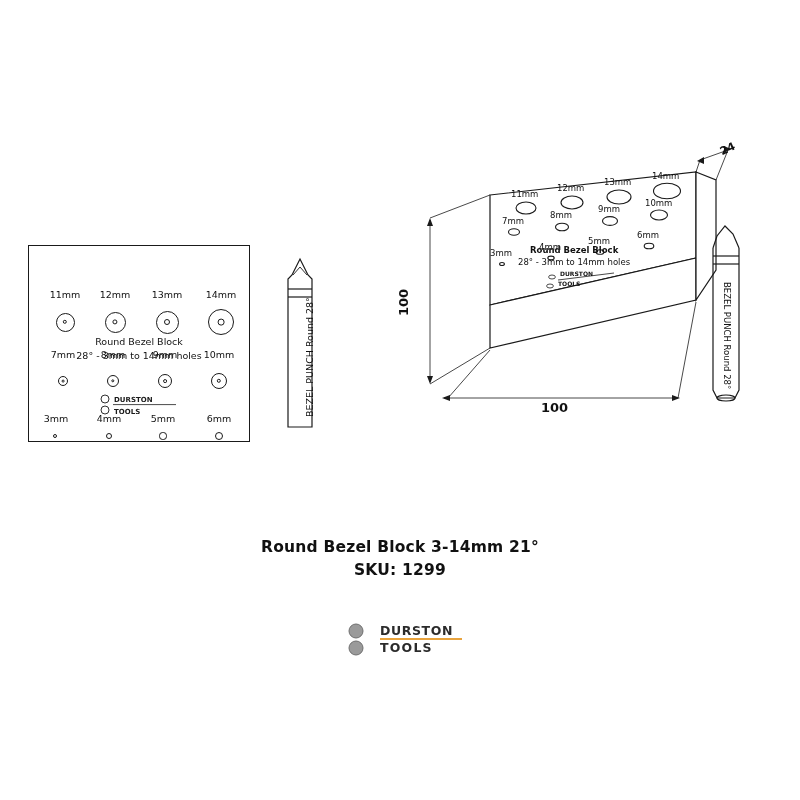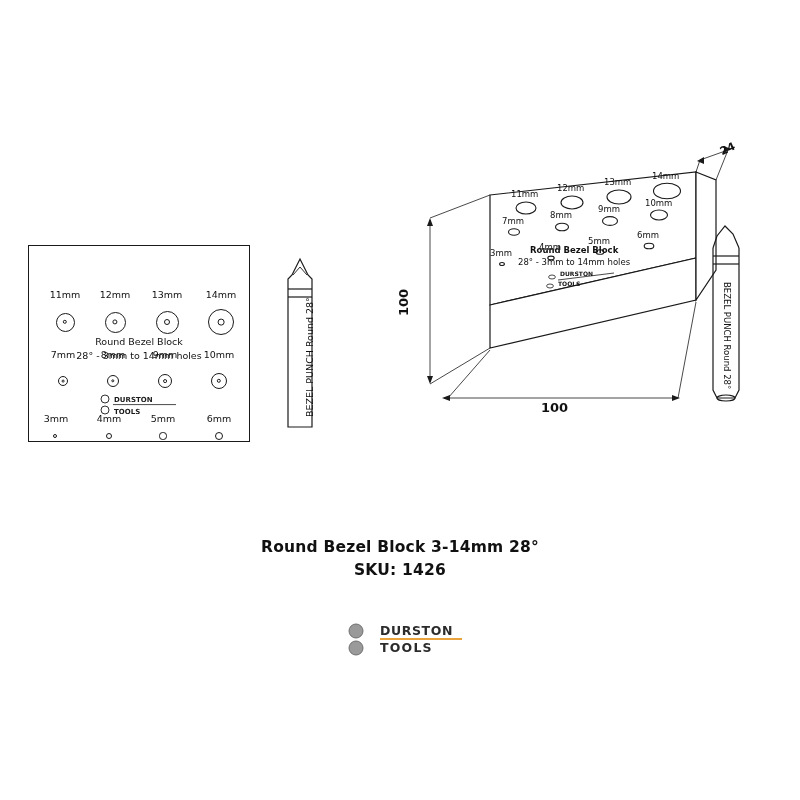--- a/index.html
+++ b/index.html
@@ -350,22 +350,22 @@
         <polyline points="8,26 12,14 20,4 28,12 34,26"></polyline>
         <line x1="8" y1="34" x2="34" y2="34"></line>
         <line x1="8" y1="42" x2="34" y2="42"></line>
         <ellipse cx="21" cy="176" rx="9" ry="3"></ellipse>
       </g>
     </svg>
     <div class="vert-text" style="left:27px; top:60px; transform: rotate(90deg); font-size:8.5px;">BEZEL PUNCH Round 28°</div>
   </div>
 
   <div id="caption">
-    <div class="line">Round Bezel Block 3-14mm 28°</div>
-    <div class="line">SKU: 1426</div>
+    <div class="line">Round Bezel Block 3-14mm 21°</div>
+    <div class="line">SKU: 1299</div>
   </div>
 
   <div id="footer-logo">
     <svg viewBox="0 0 36 34" width="36" height="34" style="position:absolute;left:0;top:1px;">
       <circle cx="18" cy="8" r="7" fill="#9a9a9a"></circle>
       <circle cx="18" cy="8" r="7" fill="none" stroke="#6f6f6f" stroke-width="1"></circle>
       <circle cx="18" cy="25" r="7" fill="#9a9a9a"></circle>
       <circle cx="18" cy="25" r="7" fill="none" stroke="#6f6f6f" stroke-width="1"></circle>
     </svg>
     <div class="brand">DURSTON</div>

